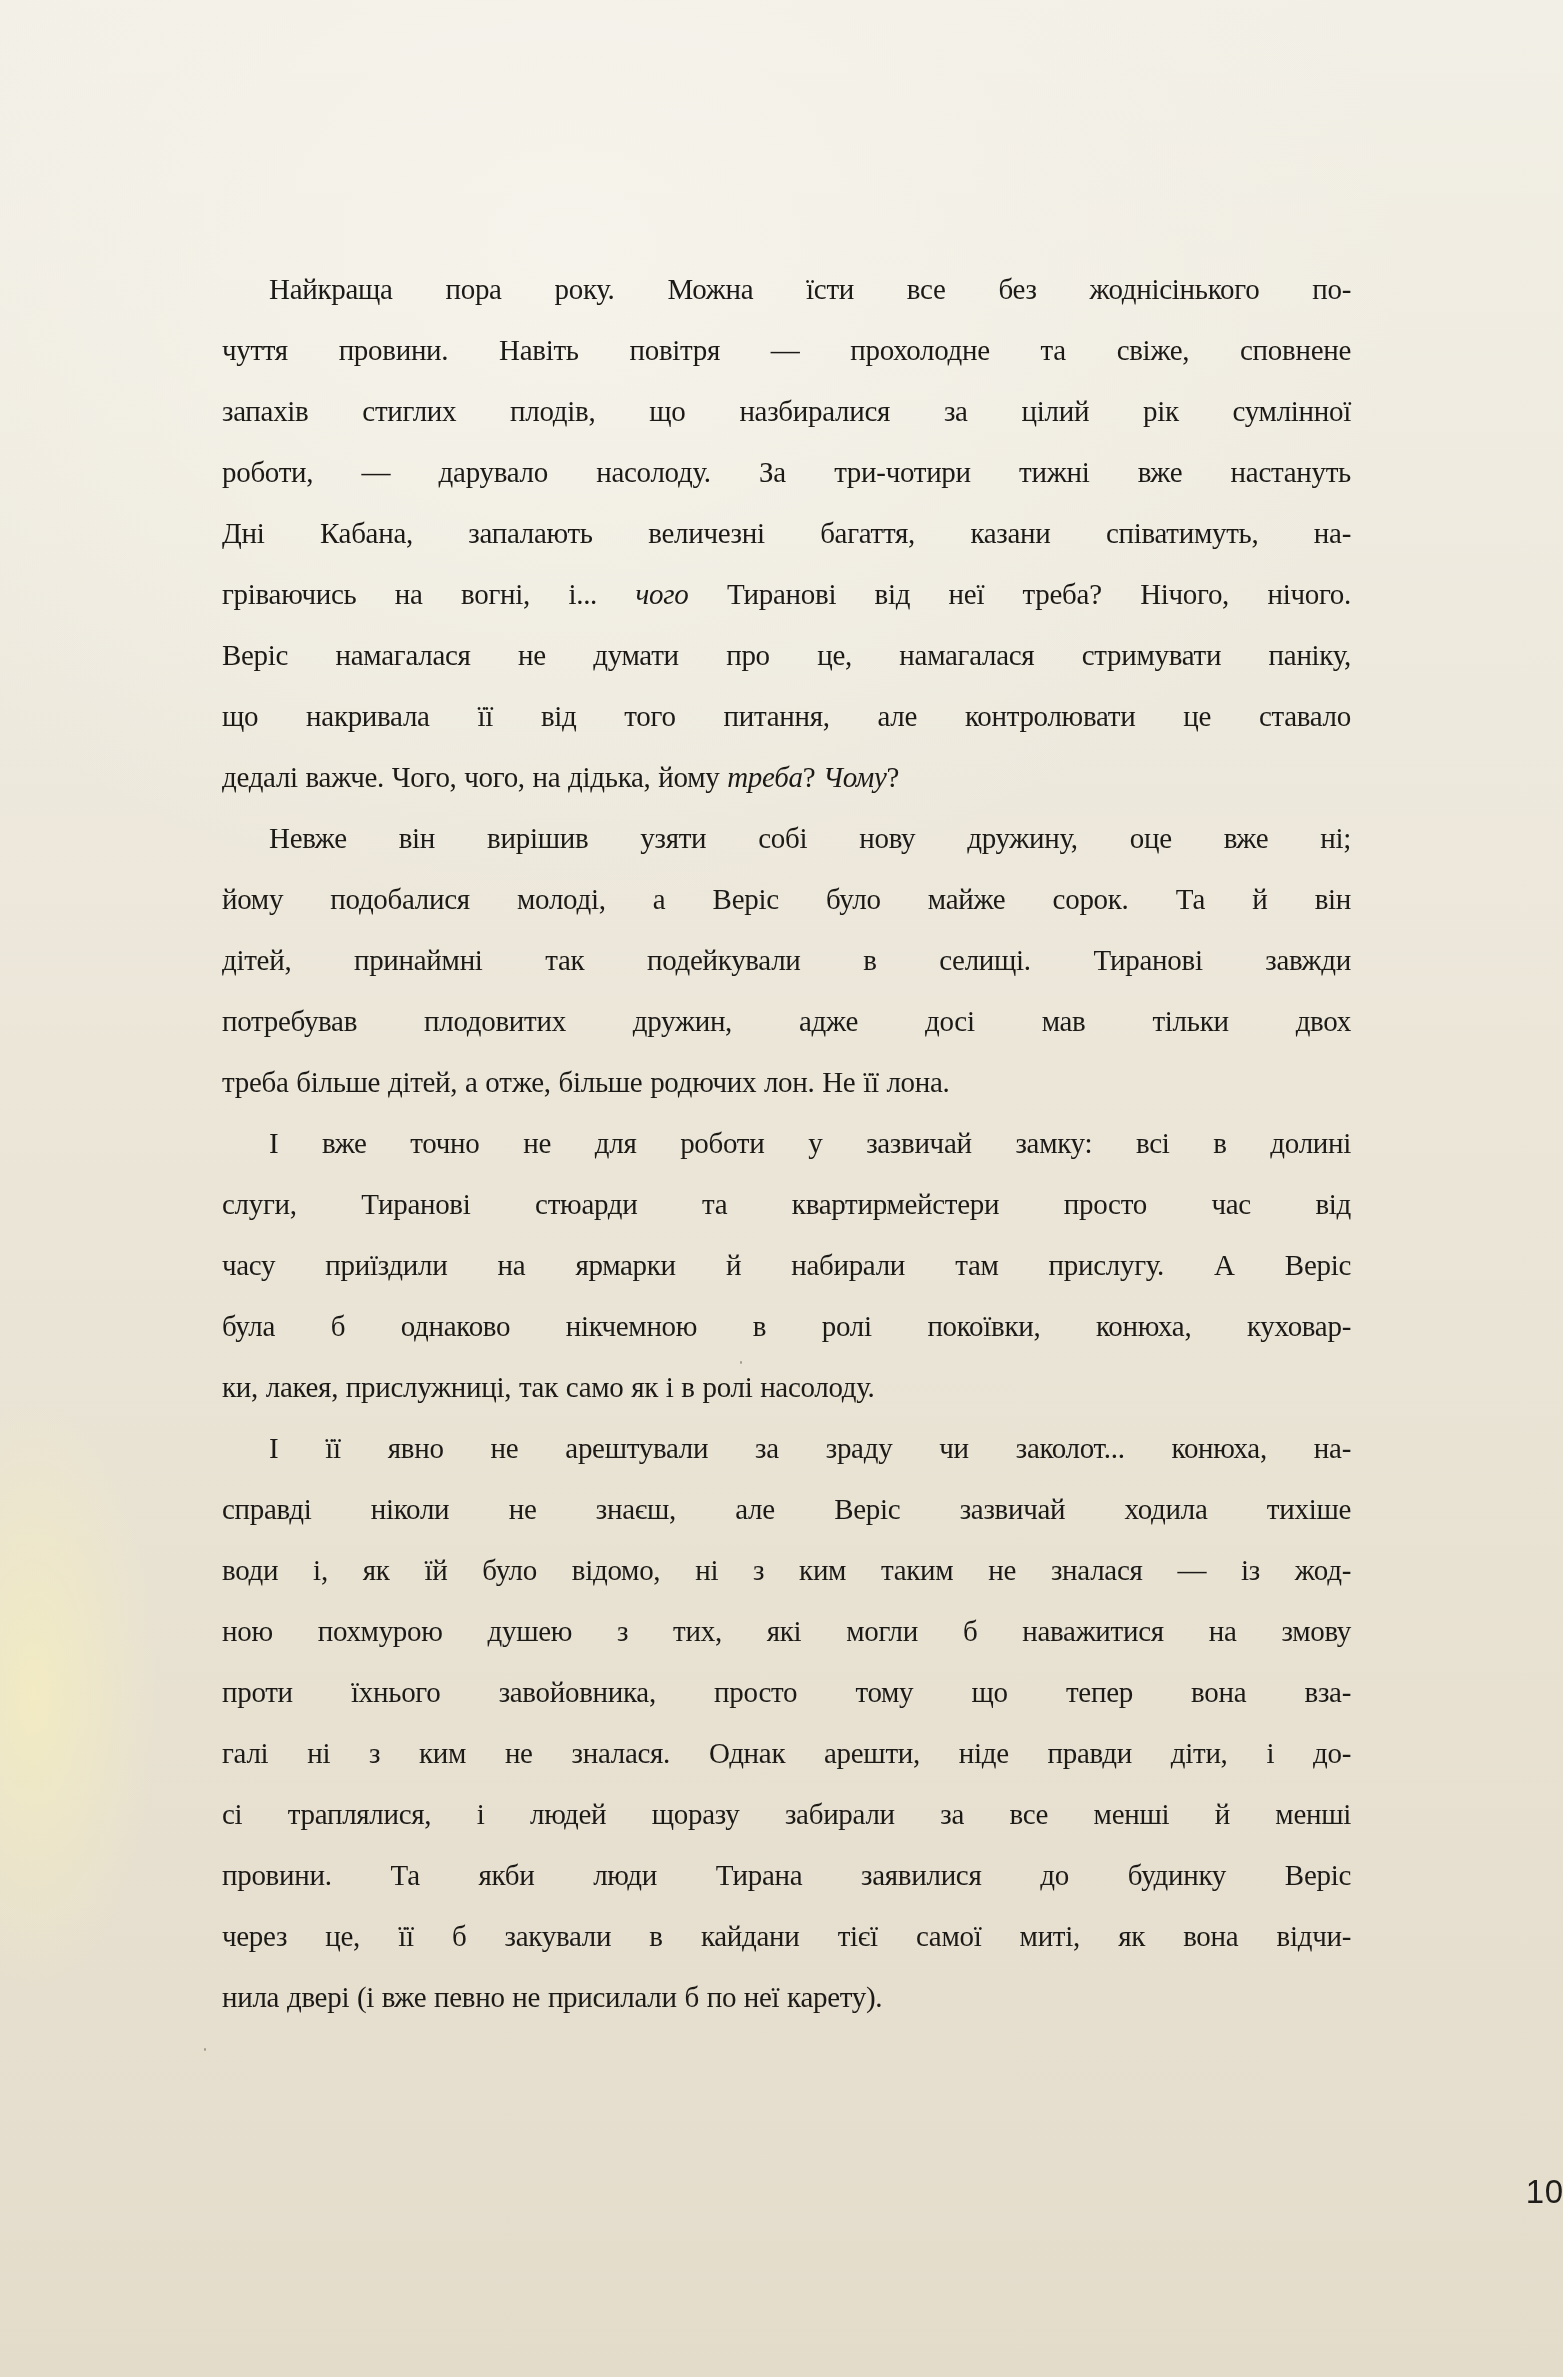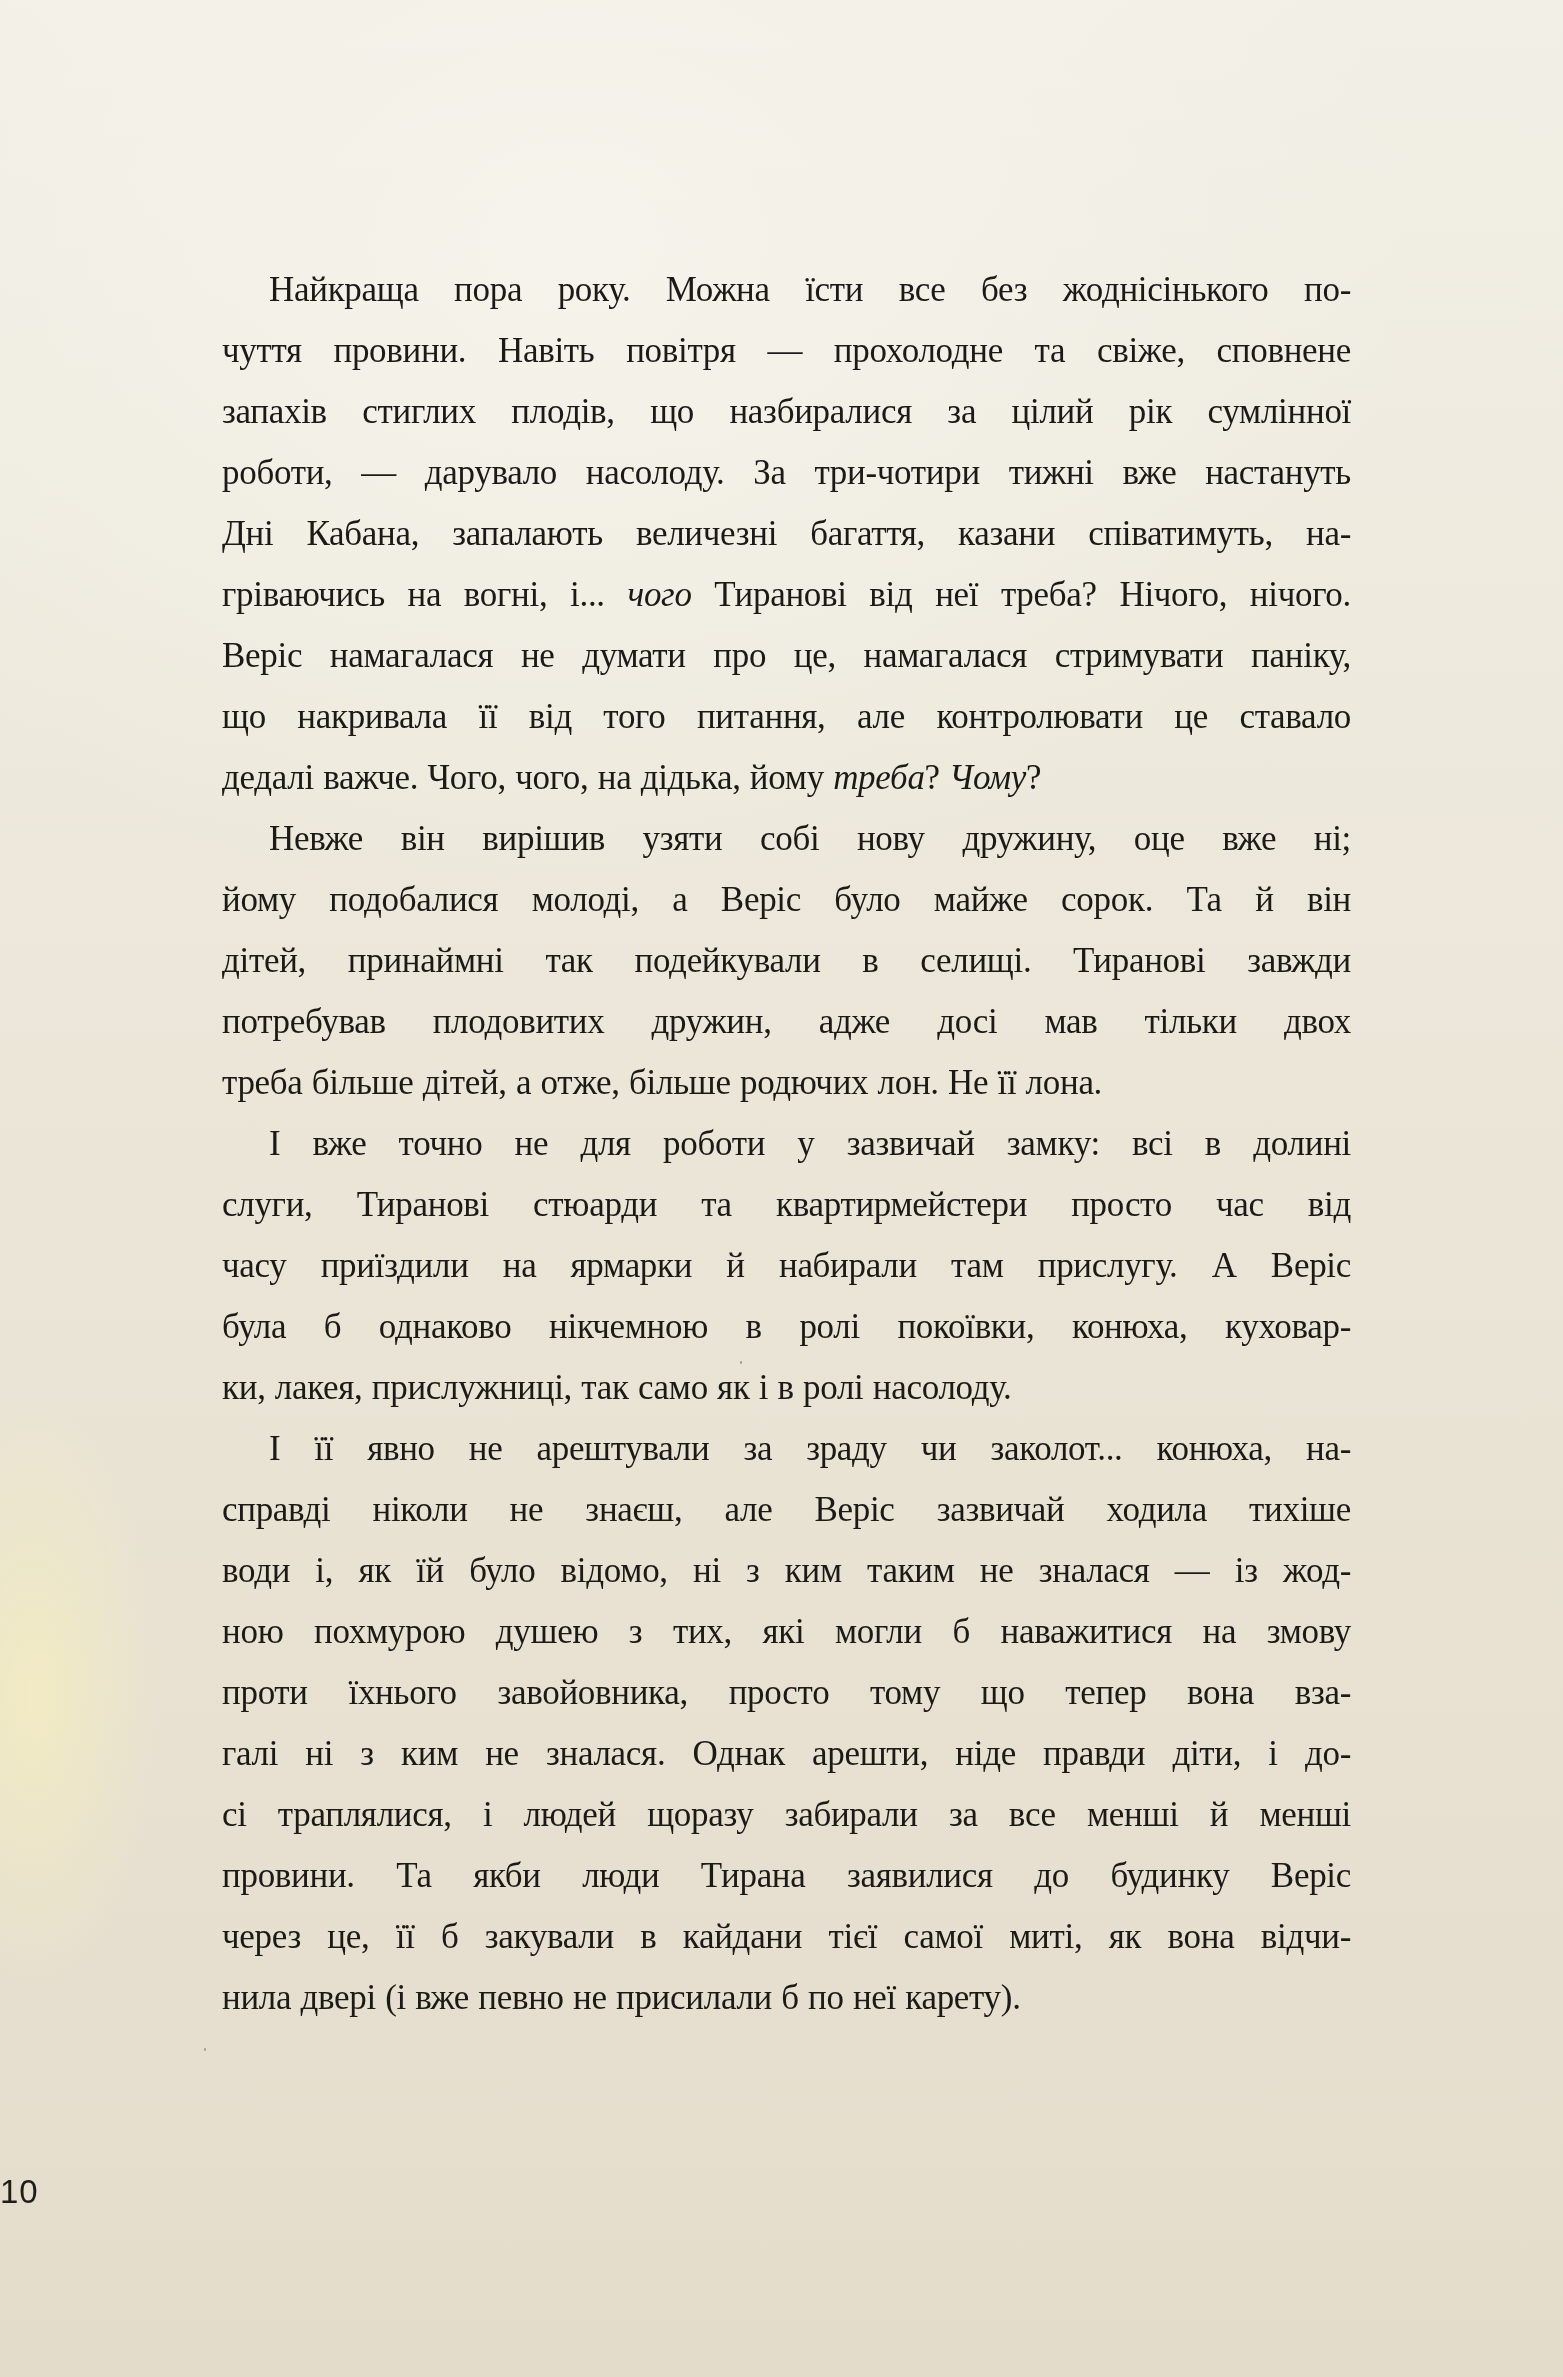--- a/index.html
+++ b/index.html
@@ -26,42 +26,42 @@
     .text-block {
       position: absolute;
       left: 222px;
       top: 259px;
       width: 1129px;
     }
     .line {
       display: block;
       height: 61px;
       line-height: 61px;
-      font-size: 35px;
+      font-size: 29px;
       white-space: nowrap;
       text-align: justify;
       text-align-last: justify;
       letter-spacing: -0.3px;
       word-spacing: 0.8px;
     }
     .line.indent {
       padding-left: 47px;
     }
     .line.last {
       text-align-last: left;
     }
     .line em {
       font-style: italic;
     }
     .page-number {
       position: absolute;
       left: 0;
       width: 1564px;
       top: 2173px;
-      text-align: left;
+      text-align: right;
       font-family: "Liberation Sans", "DejaVu Sans", sans-serif;
       font-size: 33px;
       color: #1f1d1a;
       letter-spacing: 0.8px;
     }
     .speck {
       position: absolute;
       width: 2.4px;
       height: 3.3px;
       background: #6b655c;

